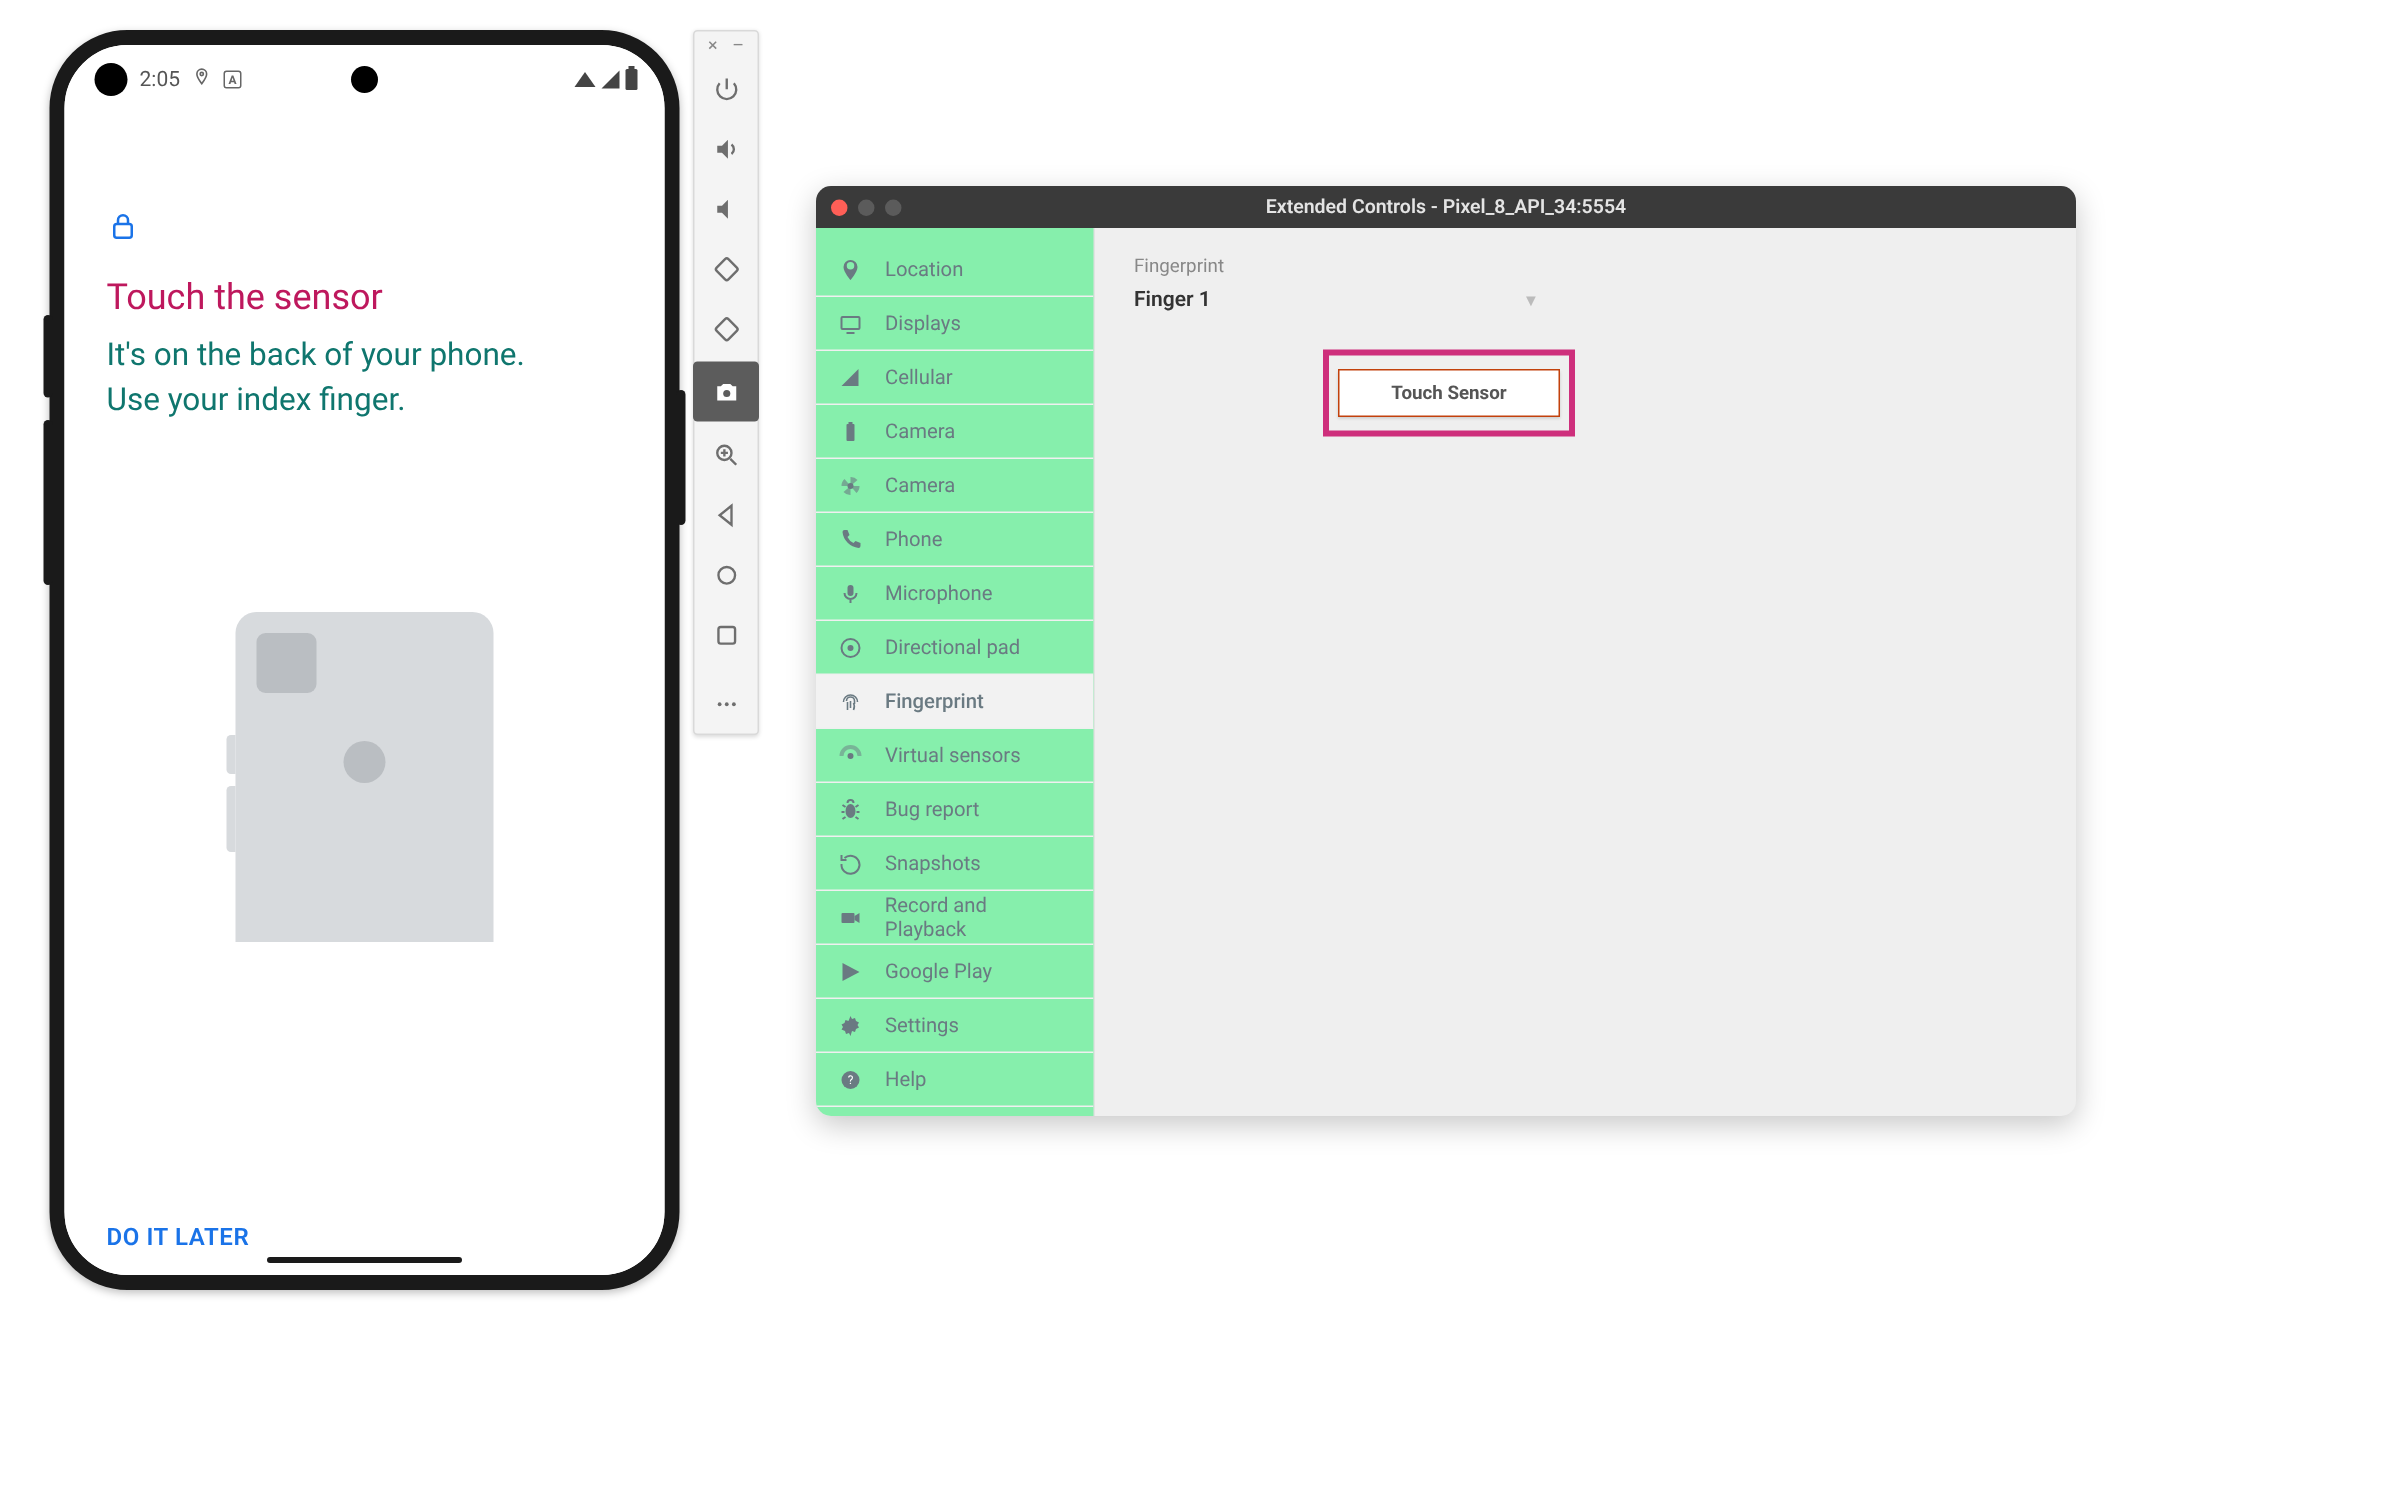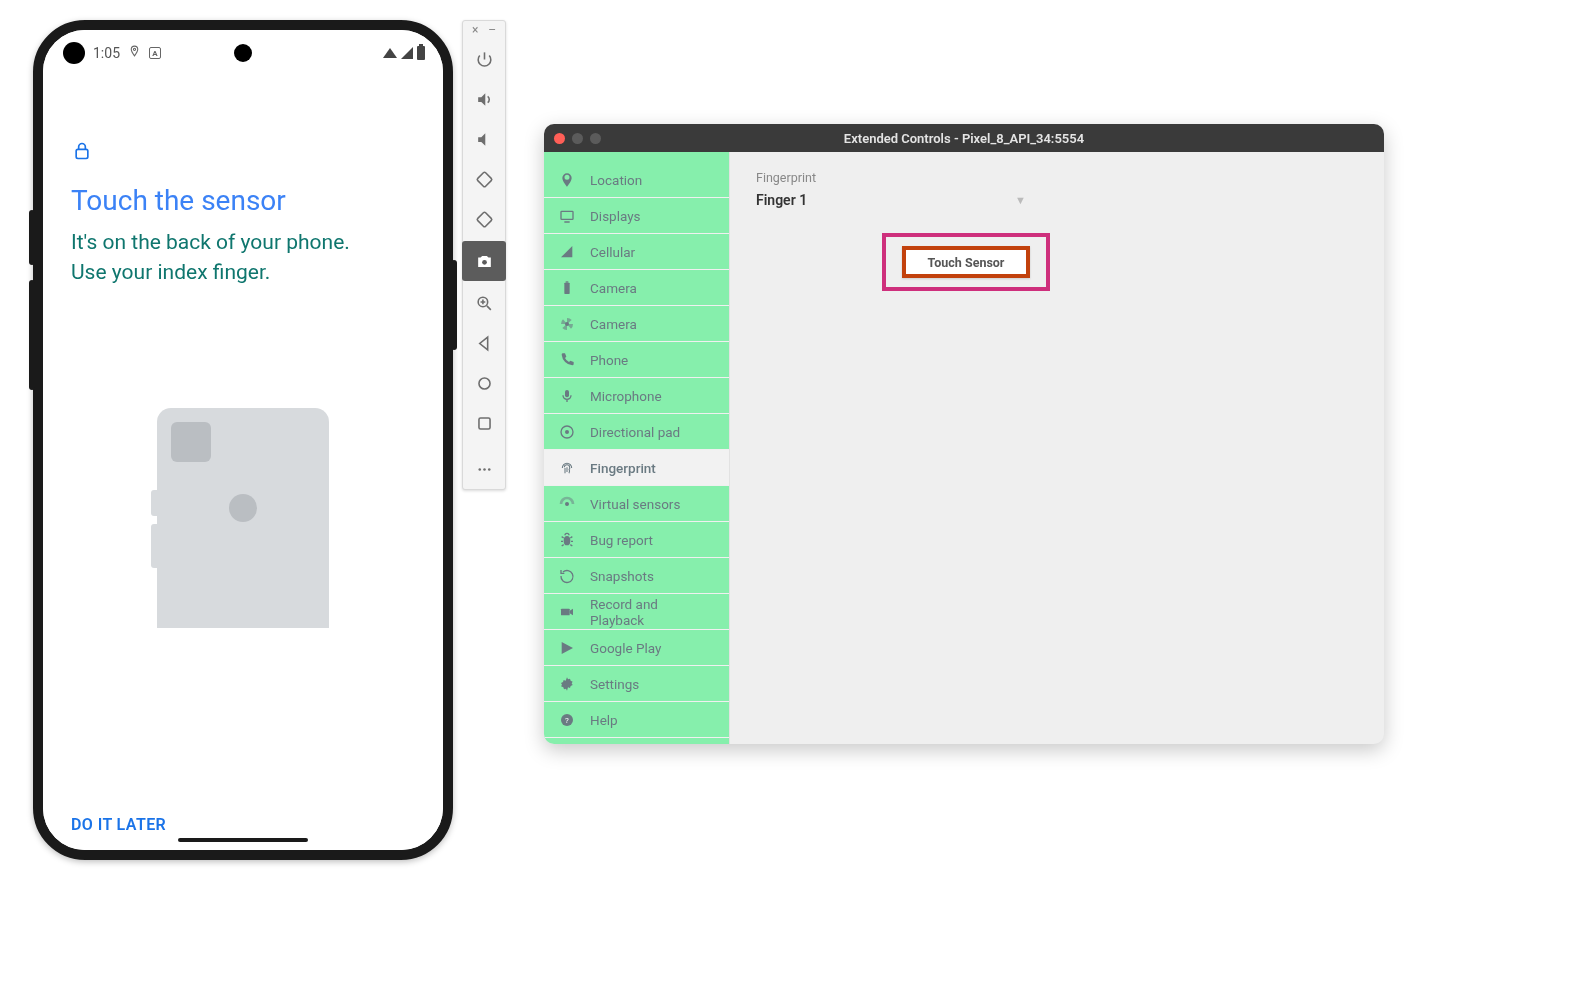--- a/index.html
+++ b/index.html
@@ -63,21 +63,21 @@
   .box-icon { width:12px;height:12px;border:1.5px solid #666; border-radius:2px; display:flex;align-items:center;justify-content:center;font-size:8px;font-weight:700;color:#666;}
   .triangle-wifi { width:0;height:0;border-left:7px solid transparent;border-right:7px solid transparent;border-bottom:10px solid #444;}
   .signal-tri { width:0;height:0;border-style:solid;border-width:0 0 12px 12px;border-color:transparent transparent #444 transparent;}
   .batt { width:8px;height:14px;background:#444;border-radius:1px;position:relative;}
   .batt:before{content:"";position:absolute;left:2px;top:-2px;width:4px;height:2px;background:#444;}
   .pin-icon svg { width:13px;height:13px;}
 
   .phone-content { padding: 64px 28px 0 28px; }
   .lock-icon { width:22px; height:22px; display:flex; align-items:center; justify-content:center; margin-bottom:22px; }
   .lock-icon svg { width:20px;height:20px; stroke:#1a73e8; stroke-width:2; fill:none; }
-  .screen-title { font-size:28px; font-weight:400; color:#3b82f6; margin:0 0 10px 0;}
+  .screen-title { font-size:24px; font-weight:400; color:#be185d; margin:0 0 10px 0;}
   .screen-sub { font-size:21px; line-height:1.45; color:#0f766e; margin:0; max-width:310px;}
   .phone-graphic {
     position:absolute;
     left:50%;
     top:378px;
     transform:translateX(-50%);
   }
   .pg-body { width:172px; height:220px; background:#d7dadd; border-radius:14px 14px 0 0; position:relative;}
   .pg-cam { position:absolute; left:14px; top:14px; width:40px; height:40px; background:#babec2; border-radius:6px;}
   .pg-sensor{ position:absolute; left:72px; top:86px; width:28px; height:28px; background:#babec2; border-radius:50%;}
@@ -201,42 +201,42 @@
   .fp-select .caret{color:#bbb;font-size:11px;}
   .touch-hl{
     margin-top:20px;
     margin-left:126px;
     width:168px;
     height:58px;
     border:4px solid #ce2f7c;
     display:flex;align-items:center;justify-content:center;
   }
   .touch-btn{
-    width:128px;height:32px;
+    width:148px;height:32px;
     background:#fff;
-    border:4px solid #c2410c;
+    border:1px solid #c2410c;
     box-shadow:0 1px 2px rgba(0,0,0,.15);
     font-size:12.5px;font-weight:700;color:#555;
     display:flex;align-items:center;justify-content:center;
   }
 </style>
 </head>
 <body>
 
 <div class="phone">
   <div class="side-btn a"></div>
   <div class="side-btn b"></div>
   <div class="side-btn c"></div>
   <div class="phone-inner">
     <div class="camera-dot"></div>
 
     <div class="status-bar">
       <div class="status-left">
         <span class="dot"></span>
-        <span>1:05</span>
+        <span>2:05</span>
         <span class="pin-icon">
           <svg viewBox="0 0 24 24" fill="none" stroke="#666" stroke-width="2">
               <path d="M12 2a6 6 0 0 0-6 6c0 4 6 12 6 12s6-8 6-12a6 6 0 0 0-6-6z"></path>
               <circle cx="12" cy="8" r="2"></circle>
             </svg>
         </span>
         <span class="box-icon">A</span>
       </div>
       <div class="status-right">
         <span class="triangle-wifi"></span>

